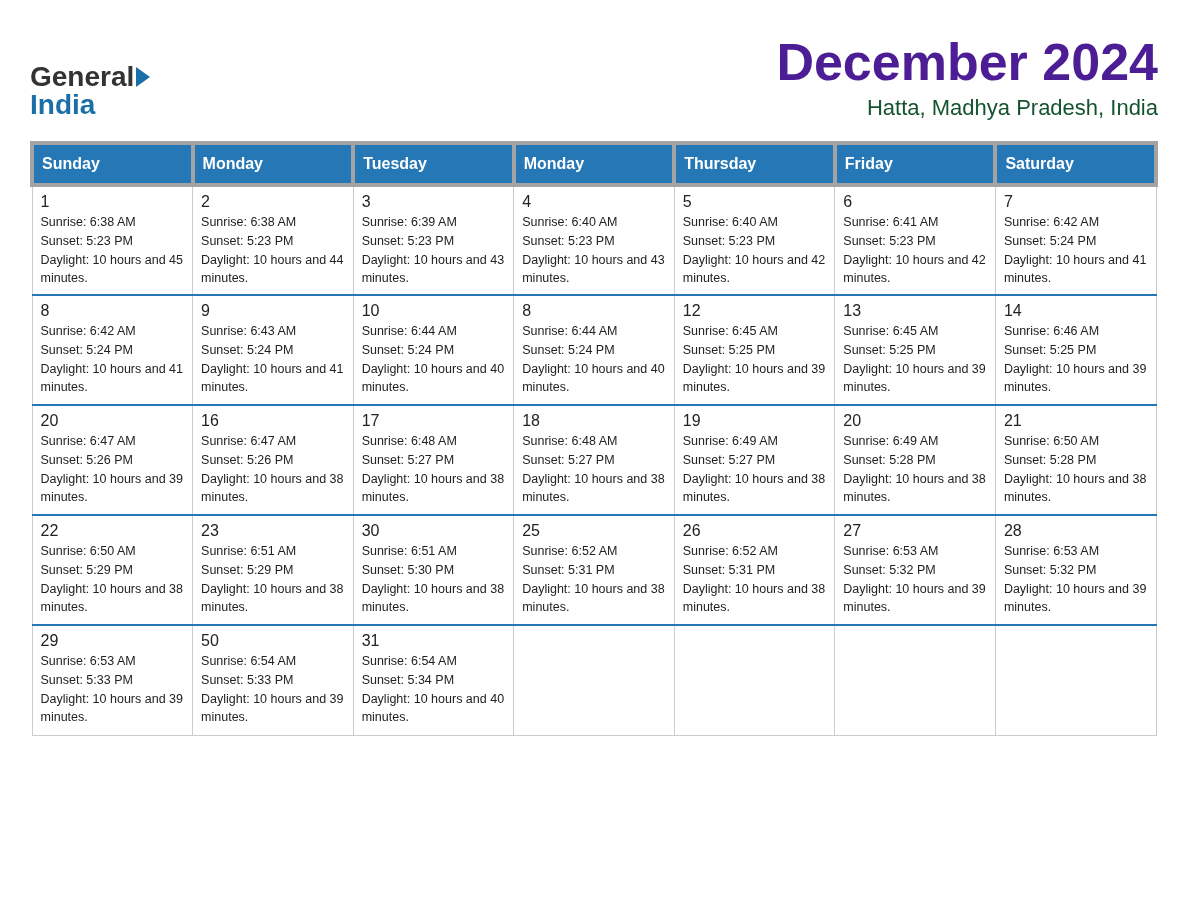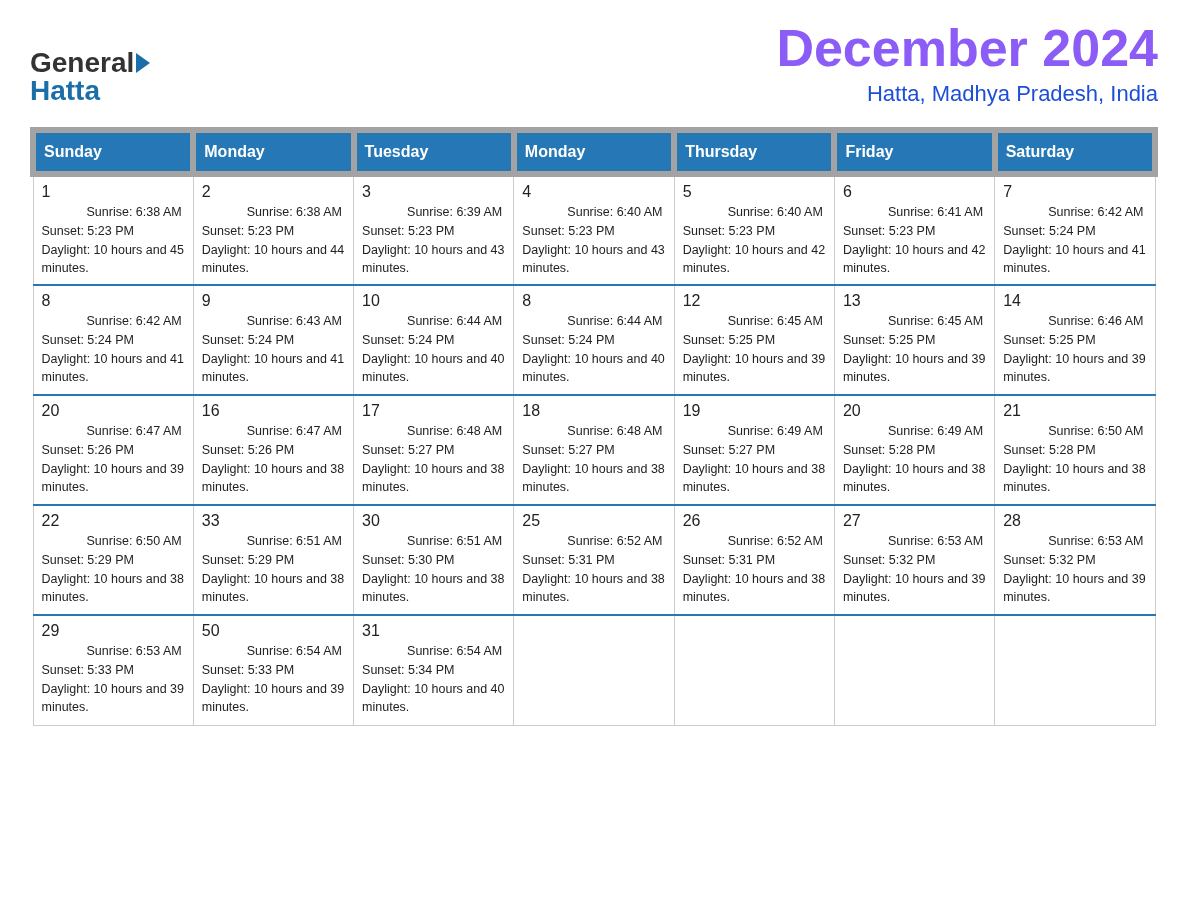--- a/index.html
+++ b/index.html
@@ -43,41 +43,42 @@
       font-weight: bold;
       color: #1a6fa8;
       margin-top: -4px;
     }
     .title-area {
       text-align: right;
     }
     .month-title {
       font-size: 52px;
       font-weight: bold;
-      color: #8b5cf6;
+      color: #4c1d95;
       line-height: 1.1;
+      margin-top: 14px;
     }
     .location-title {
       font-size: 22px;
-      color: #1d4ed8;
+      color: #14532d;
       margin-top: 4px;
     }
     .calendar-table {
       width: 100%;
       border-collapse: collapse;
       table-layout: fixed;
     }
     .calendar-table th {
       background-color: #2577b5;
       color: #fff;
       font-size: 16px;
       font-weight: bold;
       padding: 10px 8px;
       text-align: left;
-      border: 6px solid #a3a3a3;
+      border: 4px solid #a3a3a3;
     }
     .calendar-table td {
       vertical-align: top;
       padding: 6px 8px;
       border: 1px solid #ccc;
       font-size: 13px;
       color: #222;
       height: 110px;
     }
     .calendar-table tr td {
@@ -86,36 +87,35 @@
     .day-number {
       font-size: 16px;
       font-weight: normal;
       display: block;
       margin-bottom: 2px;
     }
     .day-info {
       font-size: 12.5px;
       line-height: 1.5;
       color: #222;
-      margin-left: 45px;
     }
     .empty-cell {
       background: #fff;
     }
   </style>
 </head>
 <body>
 
 <div class="header-area">
   <div class="logo-area">
     <div class="logo-text">
       <span class="logo-general">General</span>
       <span class="logo-arrow"></span>
     </div>
-    <div class="logo-subtitle">Hatta</div>
+    <div class="logo-subtitle">India</div>
   </div>
   <div class="title-area">
     <div class="month-title">December 2024</div>
     <div class="location-title">Hatta, Madhya Pradesh, India</div>
   </div>
 </div>
 
 <table class="calendar-table">
   <thead>
     <tr>
@@ -218,21 +218,21 @@
           <span class="day-number">21</span>
           <span class="day-info">Sunrise: 6:50 AM<br>Sunset: 5:28 PM<br>Daylight: 10 hours and 38 minutes.</span>
         </td>
       </tr>
       <tr>
         <td>
           <span class="day-number">22</span>
           <span class="day-info">Sunrise: 6:50 AM<br>Sunset: 5:29 PM<br>Daylight: 10 hours and 38 minutes.</span>
         </td>
         <td>
-          <span class="day-number">33</span>
+          <span class="day-number">23</span>
           <span class="day-info">Sunrise: 6:51 AM<br>Sunset: 5:29 PM<br>Daylight: 10 hours and 38 minutes.</span>
         </td>
         <td>
           <span class="day-number">30</span>
           <span class="day-info">Sunrise: 6:51 AM<br>Sunset: 5:30 PM<br>Daylight: 10 hours and 38 minutes.</span>
         </td>
         <td>
           <span class="day-number">25</span>
           <span class="day-info">Sunrise: 6:52 AM<br>Sunset: 5:31 PM<br>Daylight: 10 hours and 38 minutes.</span>
         </td>

